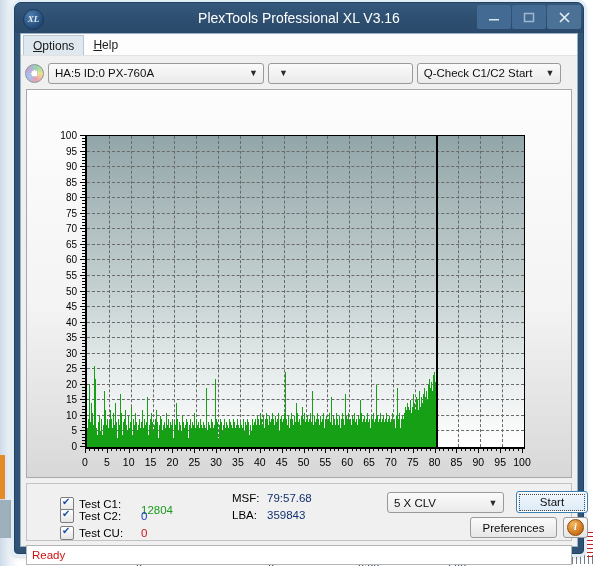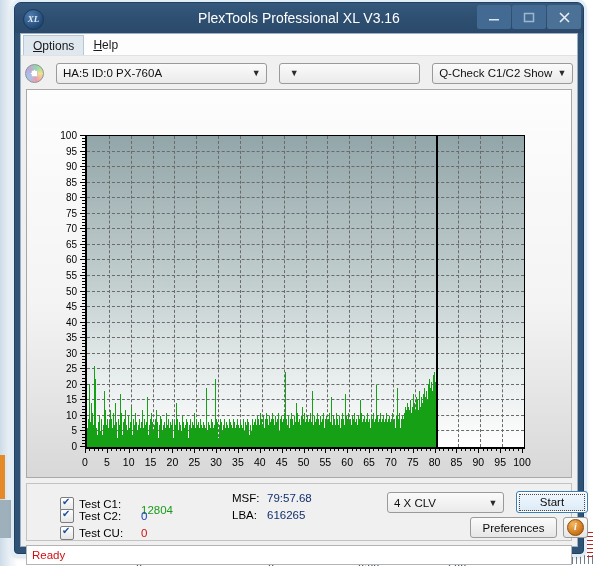--- a/index.html
+++ b/index.html
@@ -110,22 +110,22 @@
   }
   .menu-item.active {
     background: #dfe7ef;
     border: 1px solid #b9c7d4; border-bottom: none;
     margin-top: 1px;
   }
   .menu-item u { text-decoration: underline; }
 
   
   .toolbar {
-    height: 28px; padding: 3px 4px 0 4px;
-    display: flex; align-items: center; gap: 12px;
+    height: 28px; padding: 3px 16px 0 4px;
+    display: flex; align-items: center; gap: 4px;
     background: #f0f0f0;
   }
   .disc-icon {
     width: 19px; height: 19px; border-radius: 50%; flex: 0 0 auto;
     background:
       radial-gradient(circle at 50% 50%, #ffffff 0 3px, #c8ccd0 3px 4px, transparent 4px),
       conic-gradient(from 20deg, #8fd9a8, #f2e28a, #f09ab0, #9fc8ef, #c2a5de, #8fd9a8);
     border: 1px solid #8d9296;
     box-sizing: border-box;
   }
@@ -322,21 +322,21 @@
     <div class="toolbar">
       <div class="disc-icon"></div>
       <div class="combo c1">
         <span class="lbl">HA:5 ID:0  PX-760A</span>
         <span class="arw">▼</span>
       </div>
       <div class="combo c2">
         <span class="arw">▼</span>
       </div>
       <div class="combo c3">
-        <span class="lbl">Q-Check C1/C2 Show</span>
+        <span class="lbl">Q-Check C1/C2 Start</span>
         <span class="arw">▼</span>
       </div>
     </div>
 
     <div class="chart-panel">
       <div class="plot-wrap">
         <div class="plot" id="plot">
           <div class="grid-h" id="gridH">
               <div class="gl-h" style="bottom: 15.55px;"></div>
               <div class="gl-h" style="bottom: 31.1px;"></div>
@@ -1319,24 +1319,24 @@
       </div>
       <div class="cb-row" style="left:33px; top:42px;">
         <span class="cbox"></span>
         <span class="cb-lbl">Test CU:</span>
         <span class="cb-val" id="cuval" style="color: rgb(208, 16, 16);">0</span>
       </div>
 
       <span class="mlbl" style="left:205px; top:8px;">MSF:</span>
       <span class="mval" style="left:240px; top:8px;">79:57.68</span>
       <span class="mlbl" style="left:205px; top:25px;">LBA:</span>
-      <span class="mval" style="left:240px; top:25px;">616265</span>
+      <span class="mval" style="left:240px; top:25px;">359843</span>
 
       <div class="combo speed-combo">
-        <span class="lbl">4 X CLV</span>
+        <span class="lbl">5 X CLV</span>
         <span class="arw">▼</span>
       </div>
 
       <div class="btn prefs">
         <span>Preferences</span>
       </div>
       <div class="btn start">
         <span class="inner">
             <span>Start</span>
           </span>

